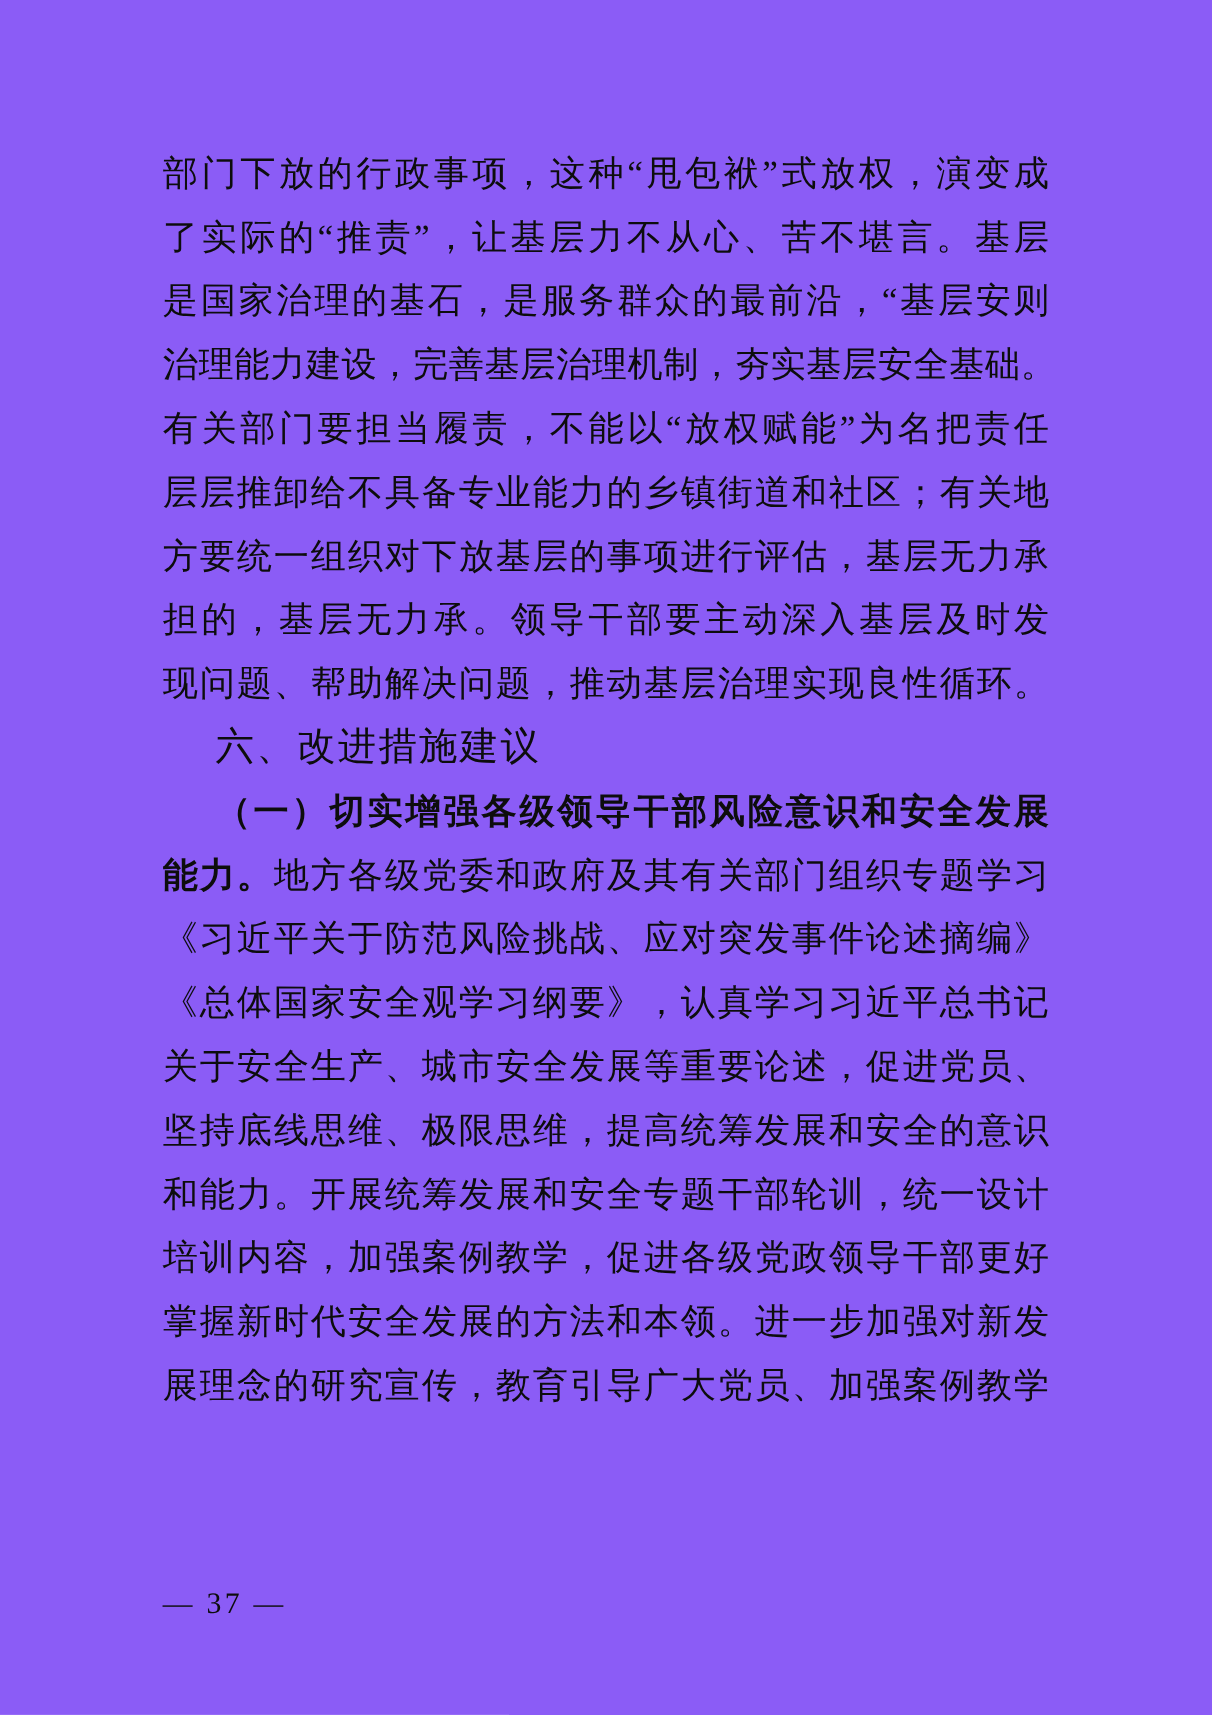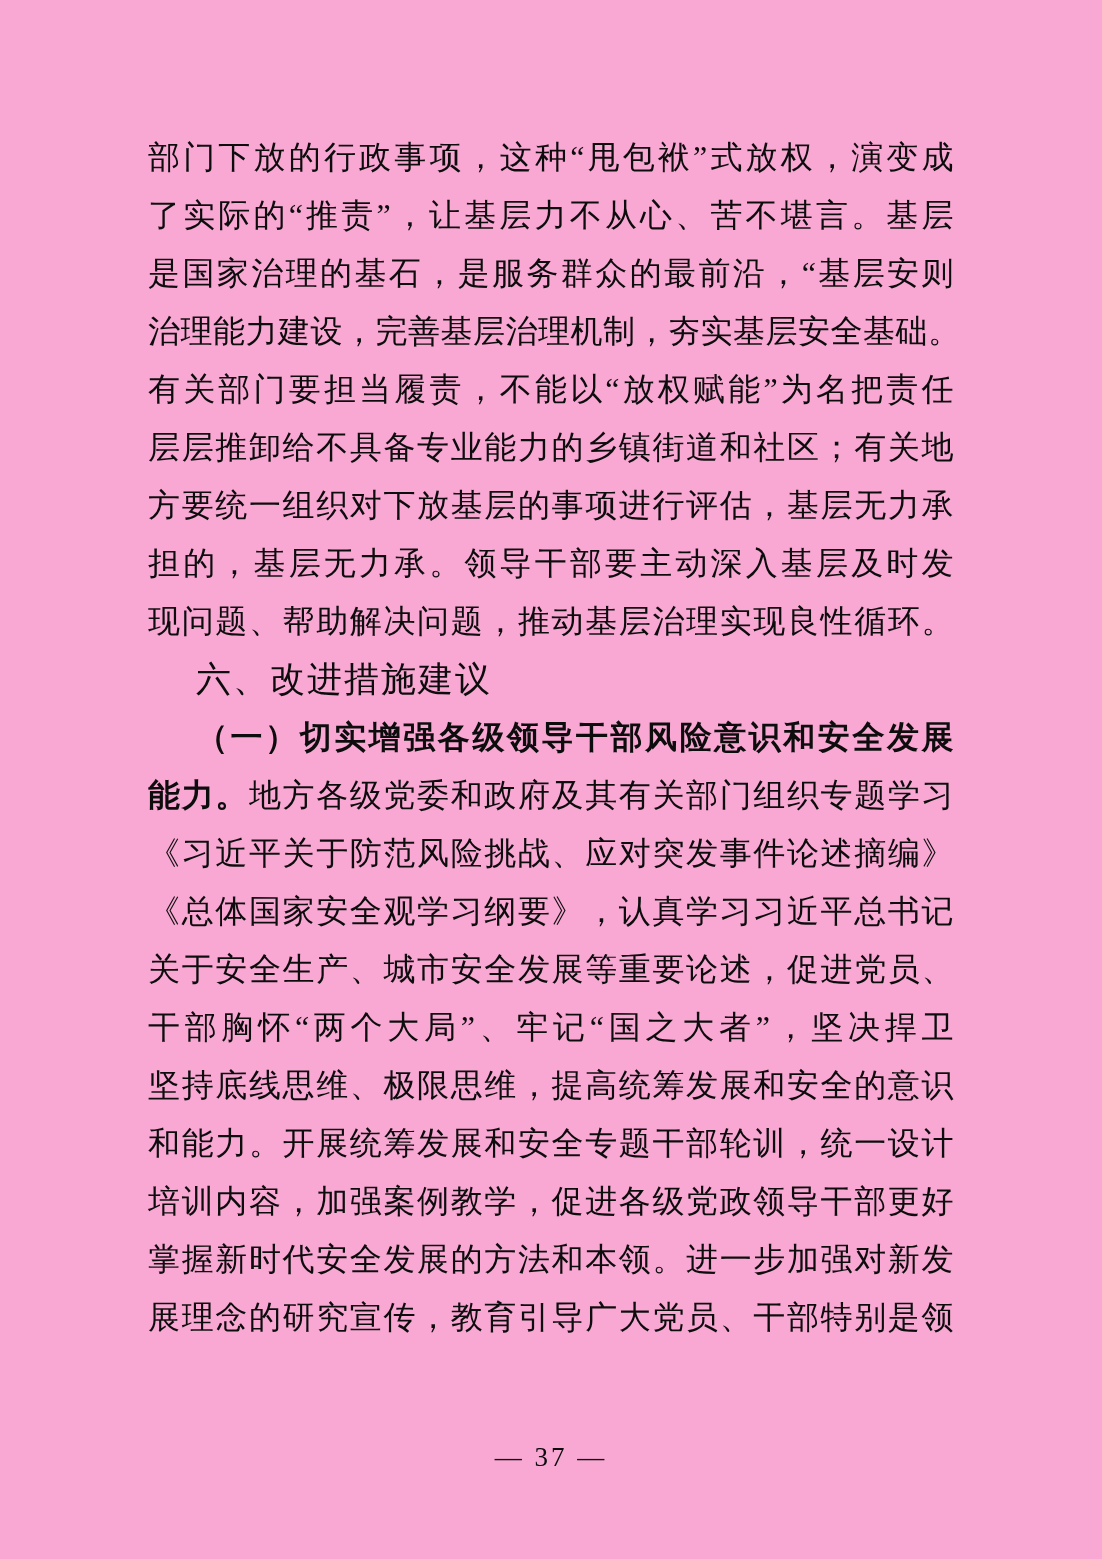--- a/index.html
+++ b/index.html
@@ -4,21 +4,21 @@
 <style>
   html, body {
     margin: 0;
     padding: 0;
     background: #ffffff;
   }
   .page {
     position: relative;
     width: 1102px;
     height: 1559px;
-    background: #f9a8d4;
+    background: #8b5cf6;
     color: #0d0d0d;
     font-family: "Liberation Serif", "DejaVu Serif", serif;
     overflow: hidden;
   }
   .text-column {
     position: absolute;
     left: 148px;
     top: 128px;
     width: 806px;
   }
@@ -46,21 +46,21 @@
     text-indent: 48px;
   }
   .bold-run {
     font-weight: bold;
   }
   .page-number {
     position: absolute;
     left: 148px;
     top: 1442px;
     width: 806px;
-    text-align: center;
+    text-align: left;
     font-size: 27px;
     letter-spacing: 3px;
     color: #0d0d0d;
   }
 </style>
 </head>
 <body>
 
 <div class="page">
   <div class="text-column">
@@ -79,23 +79,22 @@
 
     <div class="line lead">（一）切实增强各级领导干部风险意识和安全发展</div>
 
     <div class="line">
       <span class="bold-run">能力。</span><span>地方各级党委和政府及其有关部门组织专题学习</span>
     </div>
 
     <div class="line">《习近平关于防范风险挑战、应对突发事件论述摘编》</div>
     <div class="line">《总体国家安全观学习纲要》，认真学习习近平总书记</div>
     <div class="line">关于安全生产、城市安全发展等重要论述，促进党员、</div>
-    <div class="line">干部胸怀“两个大局”、牢记“国之大者”，坚决捍卫</div>
     <div class="line">坚持底线思维、极限思维，提高统筹发展和安全的意识</div>
     <div class="line">和能力。开展统筹发展和安全专题干部轮训，统一设计</div>
     <div class="line">培训内容，加强案例教学，促进各级党政领导干部更好</div>
     <div class="line">掌握新时代安全发展的方法和本领。进一步加强对新发</div>
-    <div class="line">展理念的研究宣传，教育引导广大党员、干部特别是领</div>
+    <div class="line">展理念的研究宣传，教育引导广大党员、加强案例教学</div>
 
   </div>
 
   <div class="page-number">— 37 —</div>
 </div>
 
 </body></html>

